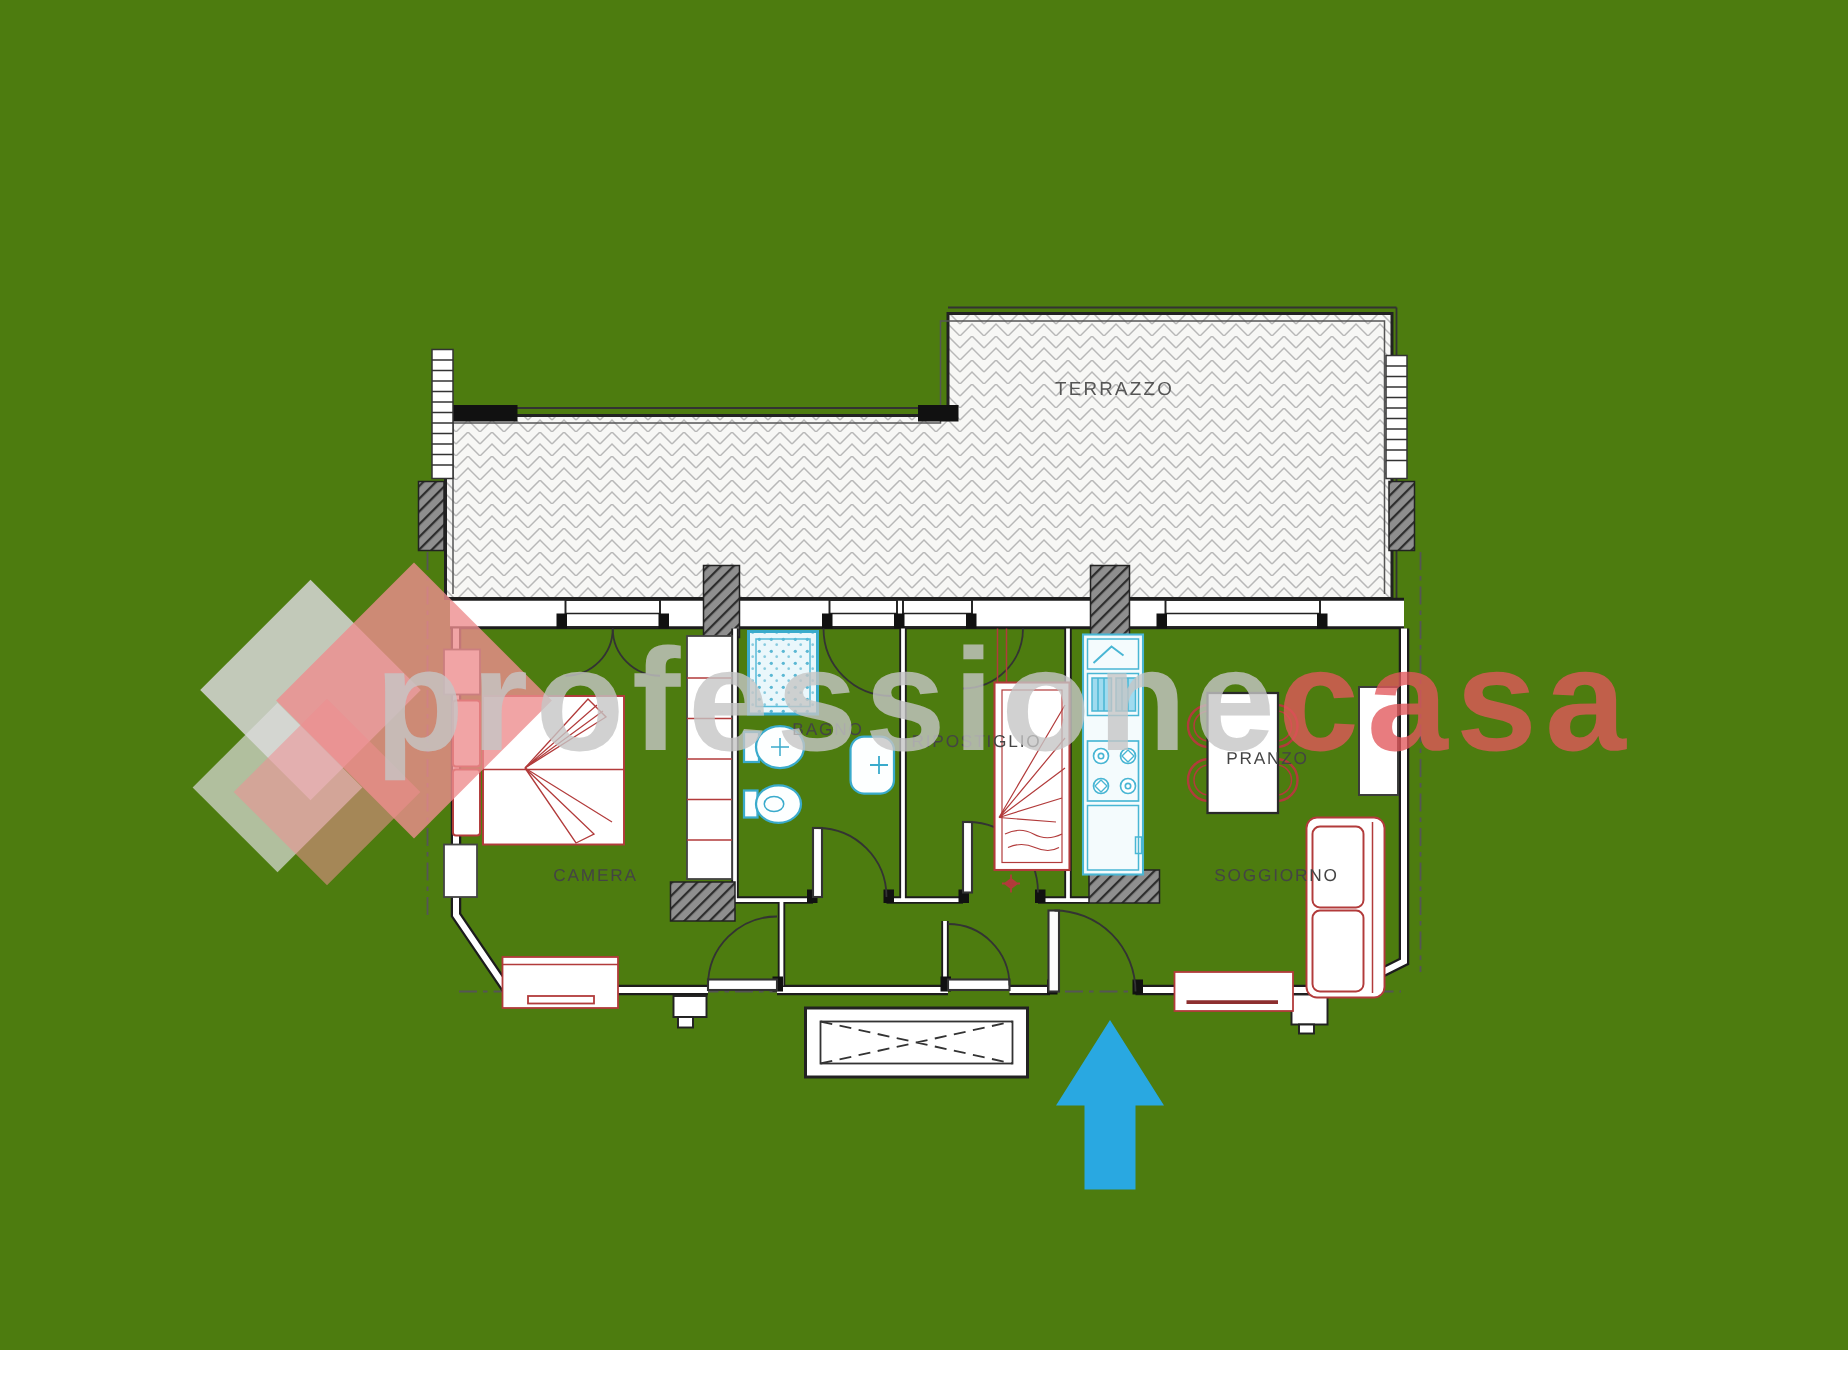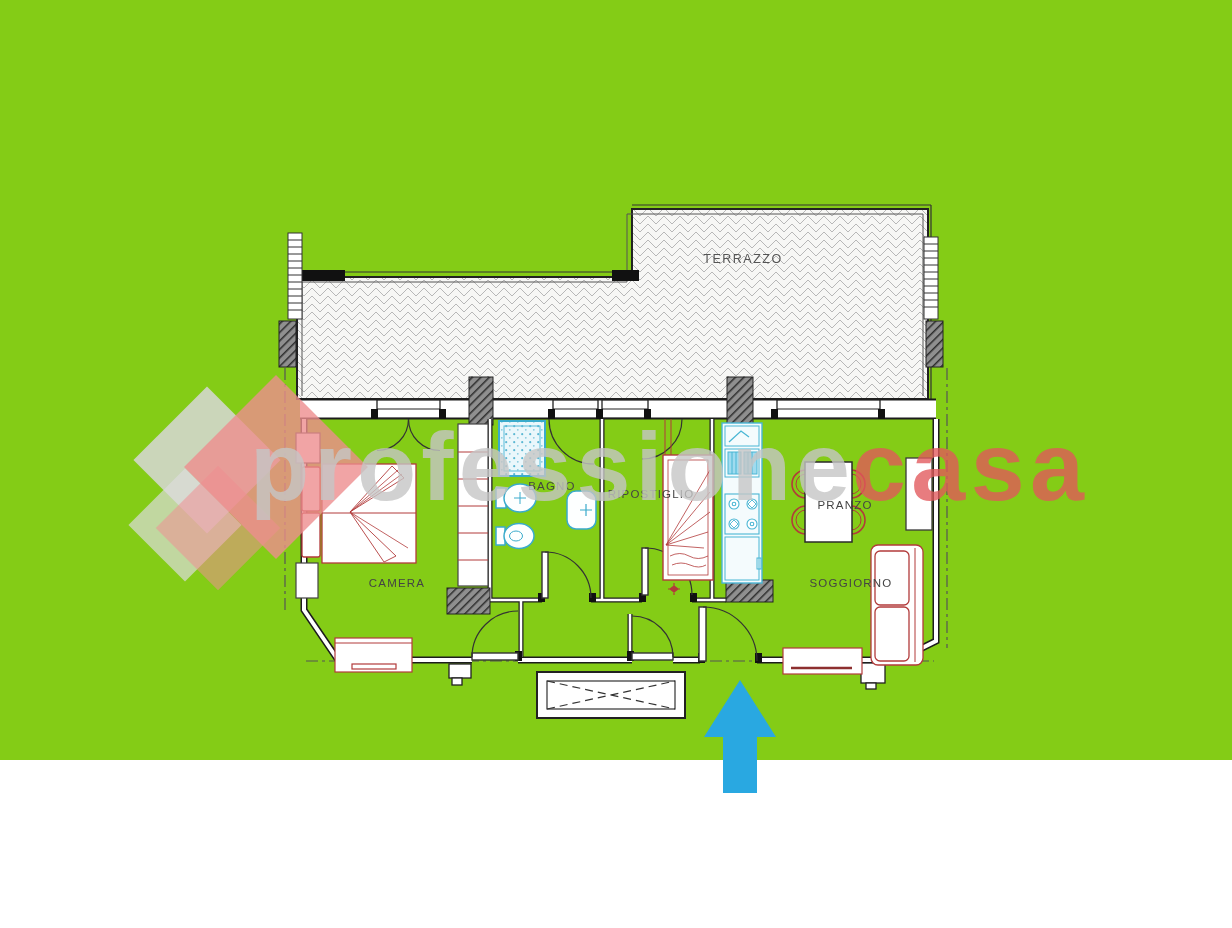--- a/index.html
+++ b/index.html
@@ -1,16 +1,16 @@
 <!DOCTYPE html>
 <html><head>
 <meta charset="utf-8">
 <style>
   html,body{margin:0;padding:0;background:#ffffff;width:1232px;height:928px;overflow:hidden;}
-  #stage{position:relative;width:1232px;height:760px;background:#84cc16;font-family:"Liberation Sans",sans-serif;}
+  #stage{position:relative;width:1232px;height:900px;background:#4d7c0f;font-family:"Liberation Sans",sans-serif;}
   svg{position:absolute;left:0;top:0;}
   text{font-family:"Liberation Sans",sans-serif;}
   .room-label{fill:#444;font-size:11.5px;letter-spacing:1.2px;}
   .terr-label{fill:#555;font-size:12.5px;letter-spacing:1.5px;}
   .wm-text{font-weight:bold;font-size:97px;letter-spacing:-2px;}
 </style>
 </head>
 <body>
 
 <div id="stage">

